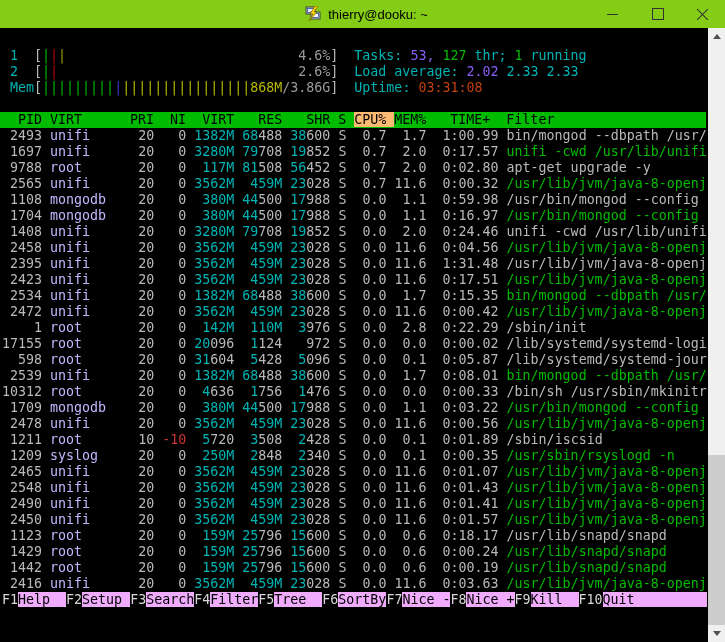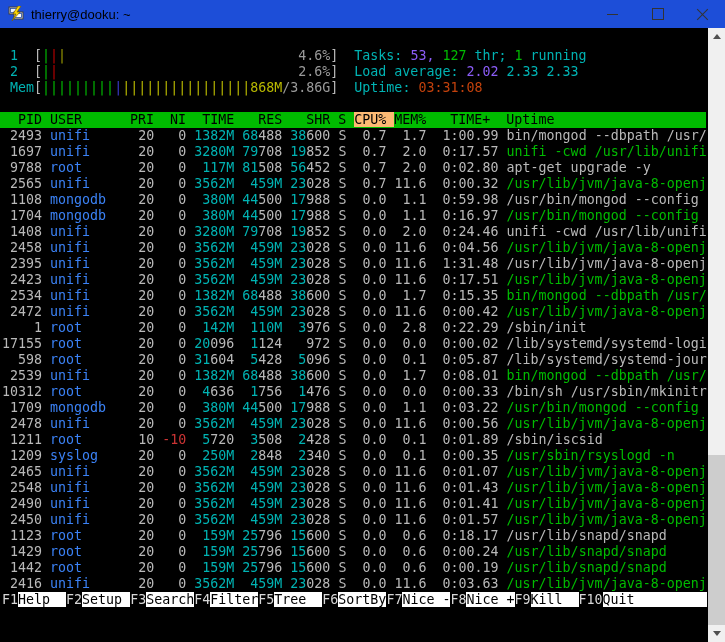--- a/index.html
+++ b/index.html
@@ -1,55 +1,55 @@
 <!DOCTYPE html>
 <html><head>
 <meta charset="utf-8">
 <style>
   html,body{margin:0;padding:0;background:#1e1e1e;}
   .window{position:relative;width:725px;height:642px;background:#000;overflow:hidden;
           font-family:"DejaVu Sans Mono",monospace;}
   
-  .titlebar{position:absolute;top:0;left:0;width:725px;height:28px;background:#1d4ed8;
+  .titlebar{position:absolute;top:0;left:0;width:725px;height:28px;background:#84cc16;
             display:flex;align-items:center;
-            font-family:"Liberation Sans",sans-serif;font-size:13px;color:#000;}
+            font-family:"Liberation Sans",sans-serif;font-size:13px;color:#000;justify-content:center;}
   .app-icon{width:16px;height:16px;margin-left:8px;flex:0 0 auto;}
   .title-text{margin-left:7px;white-space:pre;}
   .controls{position:absolute;right:0;top:0;height:28px;display:flex;}
   .ctl{width:45px;height:28px;display:flex;align-items:center;justify-content:center;position:relative;}
   .ctl-min i{display:block;width:11px;height:1px;background:#333;}
   .ctl-max i{display:block;width:10px;height:10px;border:1px solid #333;}
   .ctl-close i{display:block;position:relative;width:13px;height:13px;}
   .ctl-close i:before,.ctl-close i:after{content:"";position:absolute;left:-1px;top:6px;width:15px;height:1px;background:#333;}
   .ctl-close i:before{transform:rotate(45deg);}
   .ctl-close i:after{transform:rotate(-45deg);}
   
   .term{position:absolute;top:28px;left:0;width:708px;height:614px;background:#000;
         padding-top:4px;font-size:13.3px;}
   .line{height:16px;line-height:16px;white-space:pre;padding-left:2px;width:704px;}
   .fg{color:#b9b9b9}
-  .dim{color:#3b82f6}
+  .dim{color:#c4b5fd}
   .tl{color:#00b3b3}
   .gr{color:#00bb00}
   .rd{color:#cc3434}
   .cy{color:#00b3b3}
   .cy2{color:#c2410c}
   .wh{color:#8b5cf6}
   .pct{color:#9a9a9a}
   .yl{color:#b8b800}
   .b-g{color:#00bb00}
   .b-r{color:#bb0000}
   .b-o{color:#979700}
   .b-y{color:#b8b800}
   .b-bl{color:#3a3acc}
   .hdr{background:#00bb00;color:#000;}
   .hdr .sort{background:#fdba74;}
   .sel{background:#00b3b3;color:#000;}
   .fk-k{color:#d7d7d7}
-  .fk-l{background:#ffffff;color:#000}
+  .fk-l{background:#f0abfc;color:#000}
   
   .scrollbar{position:absolute;top:28px;right:0;width:17px;height:614px;background:#f0f0f0;}
   .sb-btn{position:absolute;left:0;width:17px;height:17px;background:#f0f0f0;
           display:flex;align-items:center;justify-content:center;}
   .sb-up{top:0;}
   .sb-down{bottom:0;}
   .arr-up{width:0;height:0;border-left:4px solid transparent;border-right:4px solid transparent;border-bottom:5px solid #505050;}
   .arr-down{width:0;height:0;border-left:4px solid transparent;border-right:4px solid transparent;border-top:5px solid #505050;}
   .sb-thumb{position:absolute;left:0;top:427px;width:17px;height:170px;background:#cdcdcd;}
 </style>
@@ -79,21 +79,21 @@
         </div>
     </div>
   </div>
 
   <div class="term" id="term">
       <div class="line"></div>
       <div class="line"><span class="fg"> </span><span class="cy">1  </span><span class="fg">[</span><span class="b-g">|</span><span class="b-r">|</span><span class="b-o">|</span><span class="fg">                             </span><span class="pct">4.6%</span><span class="fg">]</span><span class="fg">  </span><span class="cy">Tasks: </span><span class="wh">53, </span><span class="gr">127</span><span class="cy"> thr; </span><span class="gr">1</span><span class="cy"> running</span></div>
       <div class="line"><span class="fg"> </span><span class="cy">2  </span><span class="fg">[</span><span class="b-g">|</span><span class="b-r">|</span><span class="fg">                              </span><span class="pct">2.6%</span><span class="fg">]</span><span class="fg">  </span><span class="cy">Load average: </span><span class="wh">2.02 </span><span class="cy">2.33 2.33</span></div>
       <div class="line"><span class="fg"> </span><span class="cy">Mem</span><span class="fg">[</span><span class="b-g">|||||||||</span><span class="b-bl">|</span><span class="b-y">||||||||||||||||</span><span class="fg"></span><span class="yl">868M</span><span class="pct">/3.86G</span><span class="fg">]</span><span class="fg">  </span><span class="cy">Uptime: </span><span class="cy2">03:31:08</span></div>
       <div class="line"></div>
-      <div class="line hdr"><span>  PID USER      PRI  NI  TIME   RES   SHR S </span><span class="sort">CPU% </span><span>MEM%   TIME+  Uptime</span></div>
+      <div class="line hdr"><span>  PID VIRT      PRI  NI  VIRT   RES   SHR S </span><span class="sort">CPU% </span><span>MEM%   TIME+  Filter</span></div>
       <div class="line"><span class="fg"> 2493</span><span class="fg"> </span><span class="dim">unifi    </span><span class="fg"> </span><span class="fg"> 20</span><span class="fg"> </span><span class="fg">  0</span><span class="fg"> </span><span class="tl">1382M</span><span class="fg"> </span><span class="tl">68</span><span class="fg">488</span><span class="fg"> </span><span class="tl">38</span><span class="fg">600</span><span class="fg"> </span><span class="fg">S</span><span class="fg"> </span><span class="fg"> 0.7</span><span class="fg"> </span><span class="fg"> 1.7</span><span class="fg"> </span><span class="fg"> 1:00.99</span><span class="fg"> </span><span class="fg">bin/mongod --dbpath /usr/</span></div>
       <div class="line"><span class="fg"> 1697</span><span class="fg"> </span><span class="dim">unifi    </span><span class="fg"> </span><span class="fg"> 20</span><span class="fg"> </span><span class="fg">  0</span><span class="fg"> </span><span class="tl">3280M</span><span class="fg"> </span><span class="tl">79</span><span class="fg">708</span><span class="fg"> </span><span class="tl">19</span><span class="fg">852</span><span class="fg"> </span><span class="fg">S</span><span class="fg"> </span><span class="fg"> 0.7</span><span class="fg"> </span><span class="fg"> 2.0</span><span class="fg"> </span><span class="fg"> 0:17.57</span><span class="fg"> </span><span class="gr">unifi -cwd /usr/lib/unifi</span></div>
       <div class="line"><span class="fg"> 9788</span><span class="fg"> </span><span class="dim">root     </span><span class="fg"> </span><span class="fg"> 20</span><span class="fg"> </span><span class="fg">  0</span><span class="fg"> </span><span class="tl"> 117M</span><span class="fg"> </span><span class="tl">81</span><span class="fg">508</span><span class="fg"> </span><span class="tl">56</span><span class="fg">452</span><span class="fg"> </span><span class="fg">S</span><span class="fg"> </span><span class="fg"> 0.7</span><span class="fg"> </span><span class="fg"> 2.0</span><span class="fg"> </span><span class="fg"> 0:02.80</span><span class="fg"> </span><span class="fg">apt-get upgrade -y</span></div>
       <div class="line"><span class="fg"> 2565</span><span class="fg"> </span><span class="dim">unifi    </span><span class="fg"> </span><span class="fg"> 20</span><span class="fg"> </span><span class="fg">  0</span><span class="fg"> </span><span class="tl">3562M</span><span class="fg"> </span><span class="tl"> 459M</span><span class="fg"> </span><span class="tl">23</span><span class="fg">028</span><span class="fg"> </span><span class="fg">S</span><span class="fg"> </span><span class="fg"> 0.7</span><span class="fg"> </span><span class="fg">11.6</span><span class="fg"> </span><span class="fg"> 0:00.32</span><span class="fg"> </span><span class="gr">/usr/lib/jvm/java-8-openj</span></div>
       <div class="line"><span class="fg"> 1108</span><span class="fg"> </span><span class="dim">mongodb  </span><span class="fg"> </span><span class="fg"> 20</span><span class="fg"> </span><span class="fg">  0</span><span class="fg"> </span><span class="tl"> 380M</span><span class="fg"> </span><span class="tl">44</span><span class="fg">500</span><span class="fg"> </span><span class="tl">17</span><span class="fg">988</span><span class="fg"> </span><span class="fg">S</span><span class="fg"> </span><span class="fg"> 0.0</span><span class="fg"> </span><span class="fg"> 1.1</span><span class="fg"> </span><span class="fg"> 0:59.98</span><span class="fg"> </span><span class="fg">/usr/bin/mongod --config</span></div>
       <div class="line"><span class="fg"> 1704</span><span class="fg"> </span><span class="dim">mongodb  </span><span class="fg"> </span><span class="fg"> 20</span><span class="fg"> </span><span class="fg">  0</span><span class="fg"> </span><span class="tl"> 380M</span><span class="fg"> </span><span class="tl">44</span><span class="fg">500</span><span class="fg"> </span><span class="tl">17</span><span class="fg">988</span><span class="fg"> </span><span class="fg">S</span><span class="fg"> </span><span class="fg"> 0.0</span><span class="fg"> </span><span class="fg"> 1.1</span><span class="fg"> </span><span class="fg"> 0:16.97</span><span class="fg"> </span><span class="gr">/usr/bin/mongod --config</span></div>
       <div class="line"><span class="fg"> 1408</span><span class="fg"> </span><span class="dim">unifi    </span><span class="fg"> </span><span class="fg"> 20</span><span class="fg"> </span><span class="fg">  0</span><span class="fg"> </span><span class="tl">3280M</span><span class="fg"> </span><span class="tl">79</span><span class="fg">708</span><span class="fg"> </span><span class="tl">19</span><span class="fg">852</span><span class="fg"> </span><span class="fg">S</span><span class="fg"> </span><span class="fg"> 0.0</span><span class="fg"> </span><span class="fg"> 2.0</span><span class="fg"> </span><span class="fg"> 0:24.46</span><span class="fg"> </span><span class="fg">unifi -cwd /usr/lib/unifi</span></div>
       <div class="line"><span class="fg"> 2458</span><span class="fg"> </span><span class="dim">unifi    </span><span class="fg"> </span><span class="fg"> 20</span><span class="fg"> </span><span class="fg">  0</span><span class="fg"> </span><span class="tl">3562M</span><span class="fg"> </span><span class="tl"> 459M</span><span class="fg"> </span><span class="tl">23</span><span class="fg">028</span><span class="fg"> </span><span class="fg">S</span><span class="fg"> </span><span class="fg"> 0.0</span><span class="fg"> </span><span class="fg">11.6</span><span class="fg"> </span><span class="fg"> 0:04.56</span><span class="fg"> </span><span class="gr">/usr/lib/jvm/java-8-openj</span></div>
       <div class="line"><span class="fg"> 2395</span><span class="fg"> </span><span class="dim">unifi    </span><span class="fg"> </span><span class="fg"> 20</span><span class="fg"> </span><span class="fg">  0</span><span class="fg"> </span><span class="tl">3562M</span><span class="fg"> </span><span class="tl"> 459M</span><span class="fg"> </span><span class="tl">23</span><span class="fg">028</span><span class="fg"> </span><span class="fg">S</span><span class="fg"> </span><span class="fg"> 0.0</span><span class="fg"> </span><span class="fg">11.6</span><span class="fg"> </span><span class="fg"> 1:31.48</span><span class="fg"> </span><span class="fg">/usr/lib/jvm/java-8-openj</span></div>
       <div class="line"><span class="fg"> 2423</span><span class="fg"> </span><span class="dim">unifi    </span><span class="fg"> </span><span class="fg"> 20</span><span class="fg"> </span><span class="fg">  0</span><span class="fg"> </span><span class="tl">3562M</span><span class="fg"> </span><span class="tl"> 459M</span><span class="fg"> </span><span class="tl">23</span><span class="fg">028</span><span class="fg"> </span><span class="fg">S</span><span class="fg"> </span><span class="fg"> 0.0</span><span class="fg"> </span><span class="fg">11.6</span><span class="fg"> </span><span class="fg"> 0:17.51</span><span class="fg"> </span><span class="gr">/usr/lib/jvm/java-8-openj</span></div>

